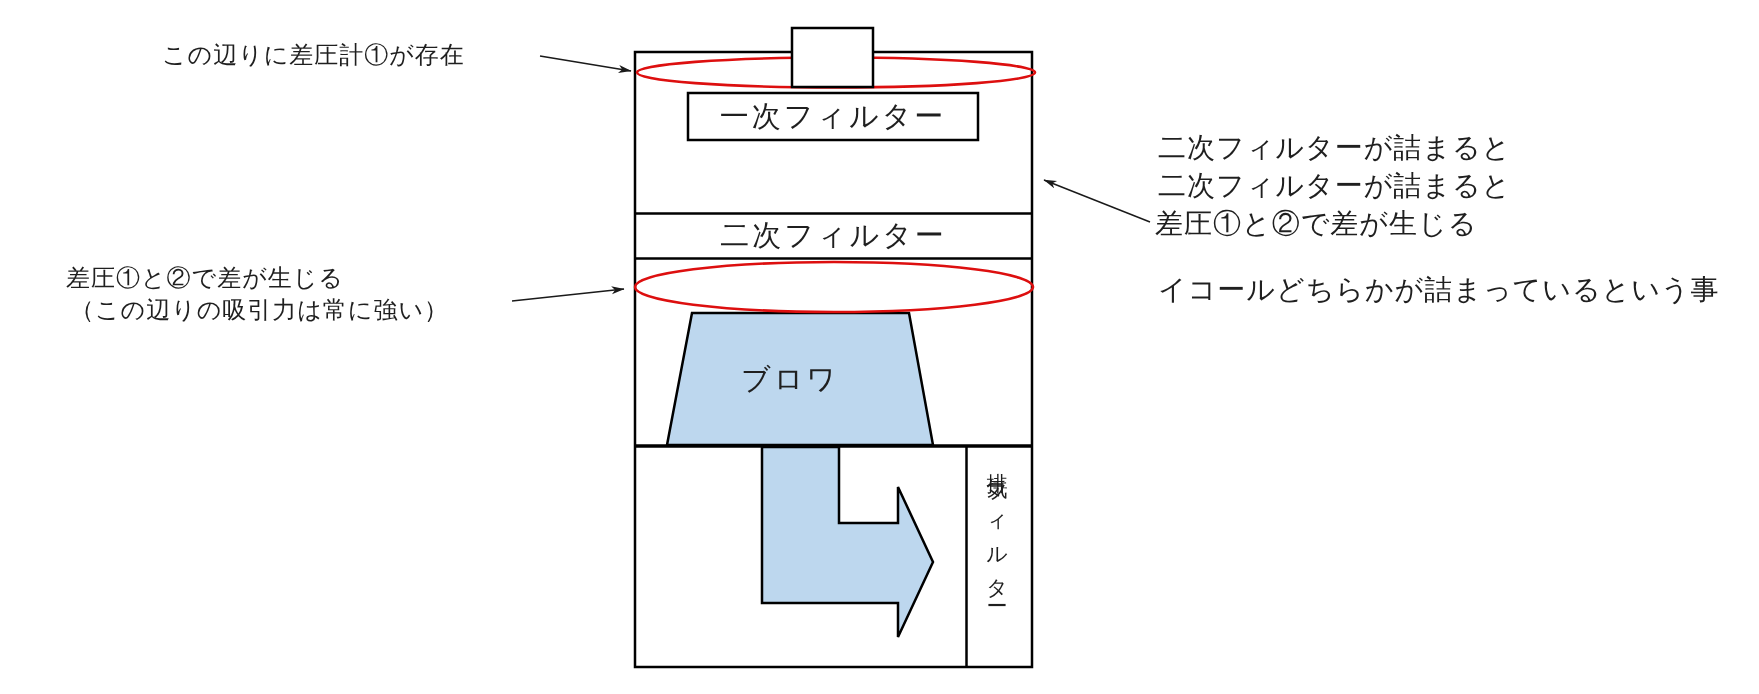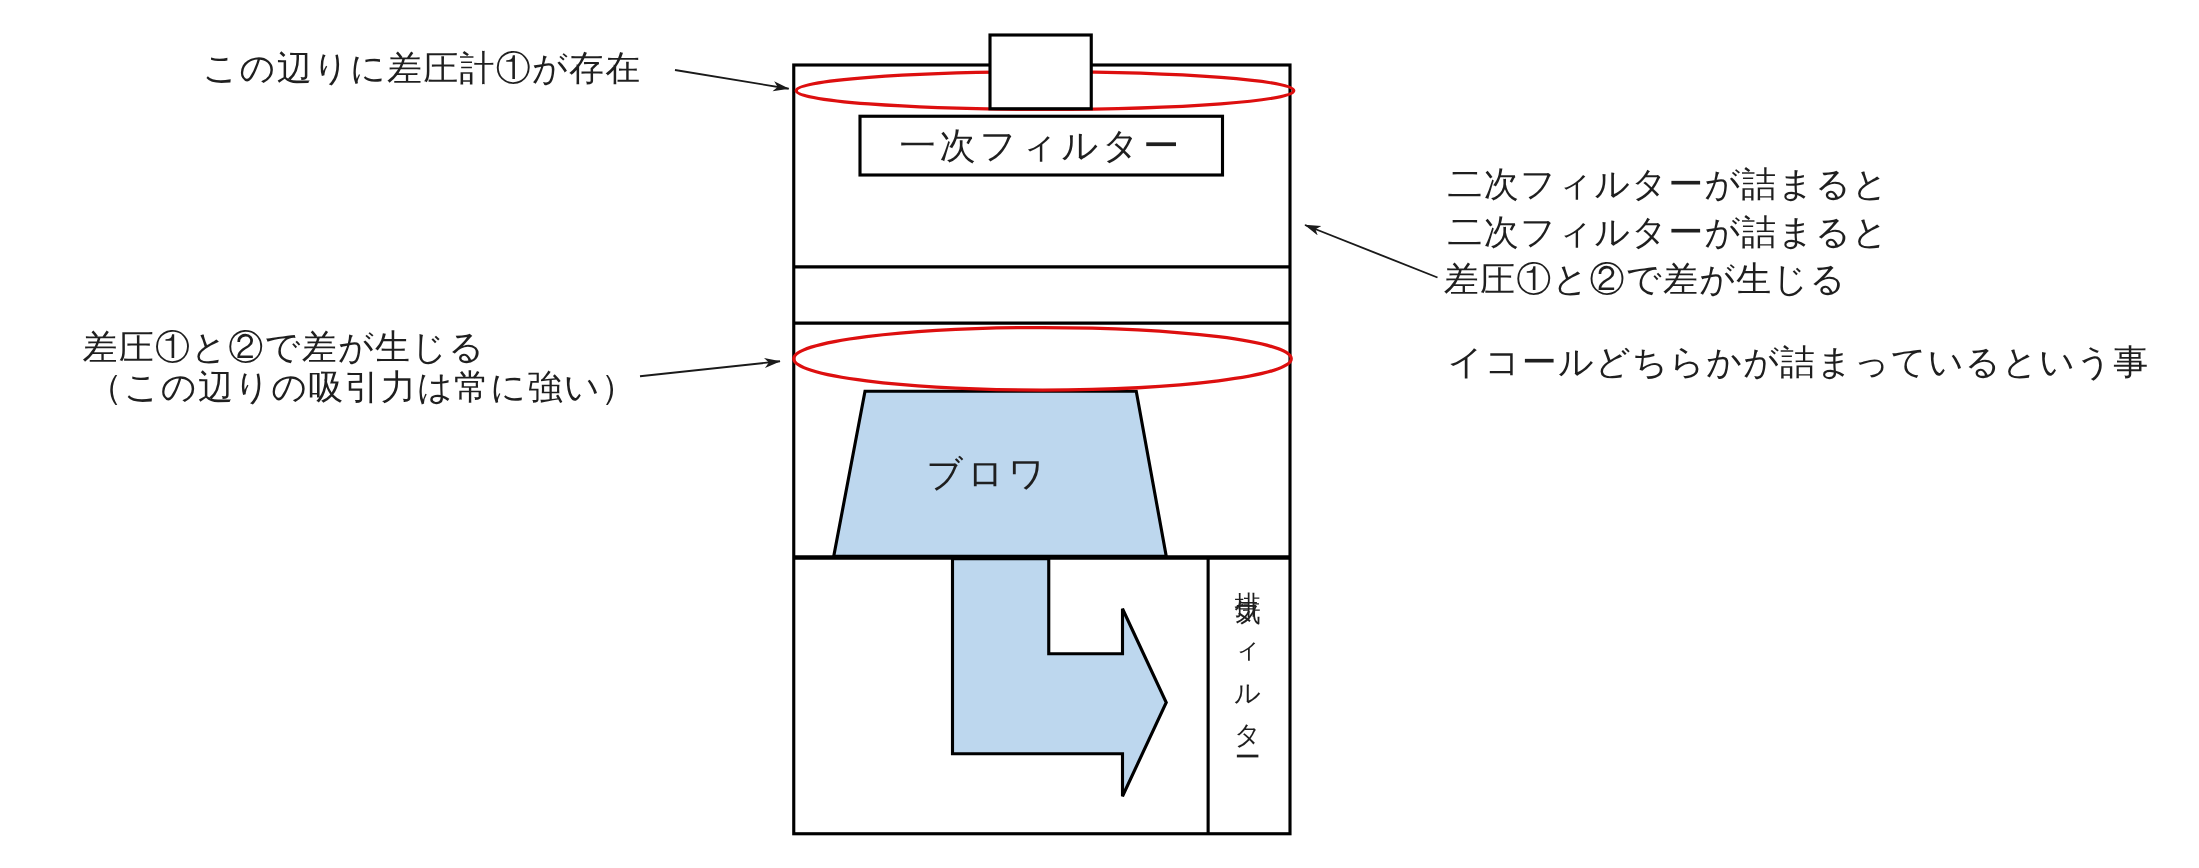--- a/index.html
+++ b/index.html
@@ -11,21 +11,21 @@
     color:#1a1a1a;
     overflow:hidden;
   }
   .stage svg{position:absolute;left:0;top:0;}
   .txt{
     position:absolute;
     white-space:pre;
     color:#1f1f1f;
     letter-spacing:1px;
   }
-  .annot{font-size:28px;line-height:33px;}
+  .annot{font-size:24px;line-height:33px;}
   .note{font-size:28px;line-height:38px;}
   .boxlabel{
     position:absolute;display:flex;
     align-items:center;justify-content:center;
     font-size:29px;color:#1f1f1f;letter-spacing:3px;
     white-space:pre;
   }
   .vtext{
     position:absolute;
     writing-mode:vertical-rl;
@@ -68,20 +68,21 @@
 
     <rect x="792" y="28" width="81" height="59" fill="#ffffff" stroke="#000000" stroke-width="2.5"></rect>
 
     <line x1="540" y1="56" x2="631" y2="71" stroke="#1a1a1a" stroke-width="1.5" marker-end="url(#ah)"></line>
     <line x1="512" y1="301" x2="624" y2="289" stroke="#1a1a1a" stroke-width="1.5" marker-end="url(#ah)"></line>
     <line x1="1150" y1="222" x2="1044" y2="180" stroke="#1a1a1a" stroke-width="1.5" marker-end="url(#ah)"></line>
   </svg>
 
   <div class="boxlabel" style="left:688px;top:93px;width:290px;height:47px;">一次フィルター</div>
 
+  <div class="boxlabel" style="left:635px;top:213px;width:397px;height:45px;">二次フィルター</div>
 
   <div class="boxlabel" style="left:690px;top:360px;width:200px;height:40px;">ブロワ</div>
 
   <div class="vtext" style="left:983px;top:456px;height:200px;">排気フィルター</div>
 
   <div class="txt annot" style="left:162px;top:38px;">この辺りに差圧計①が存在</div>
 
   <div class="txt annot" style="left:66px;top:261px;">差圧①と②で差が生じる</div>
   <div class="txt annot" style="left:70px;top:293px;">（この辺りの吸引力は常に強い）</div>
 

